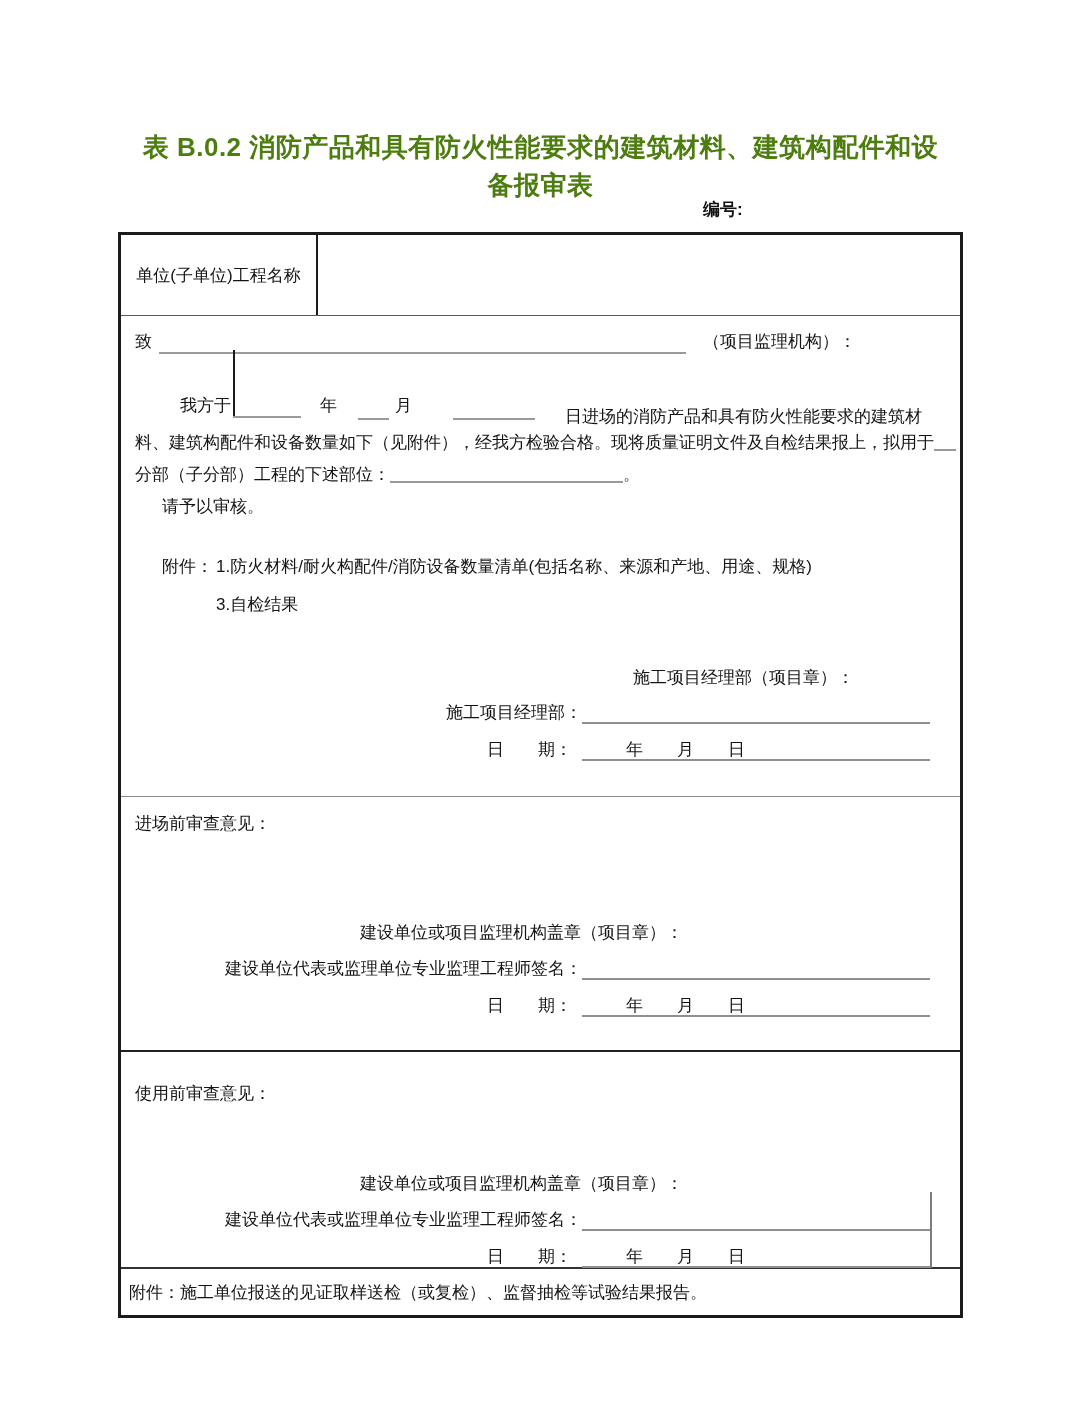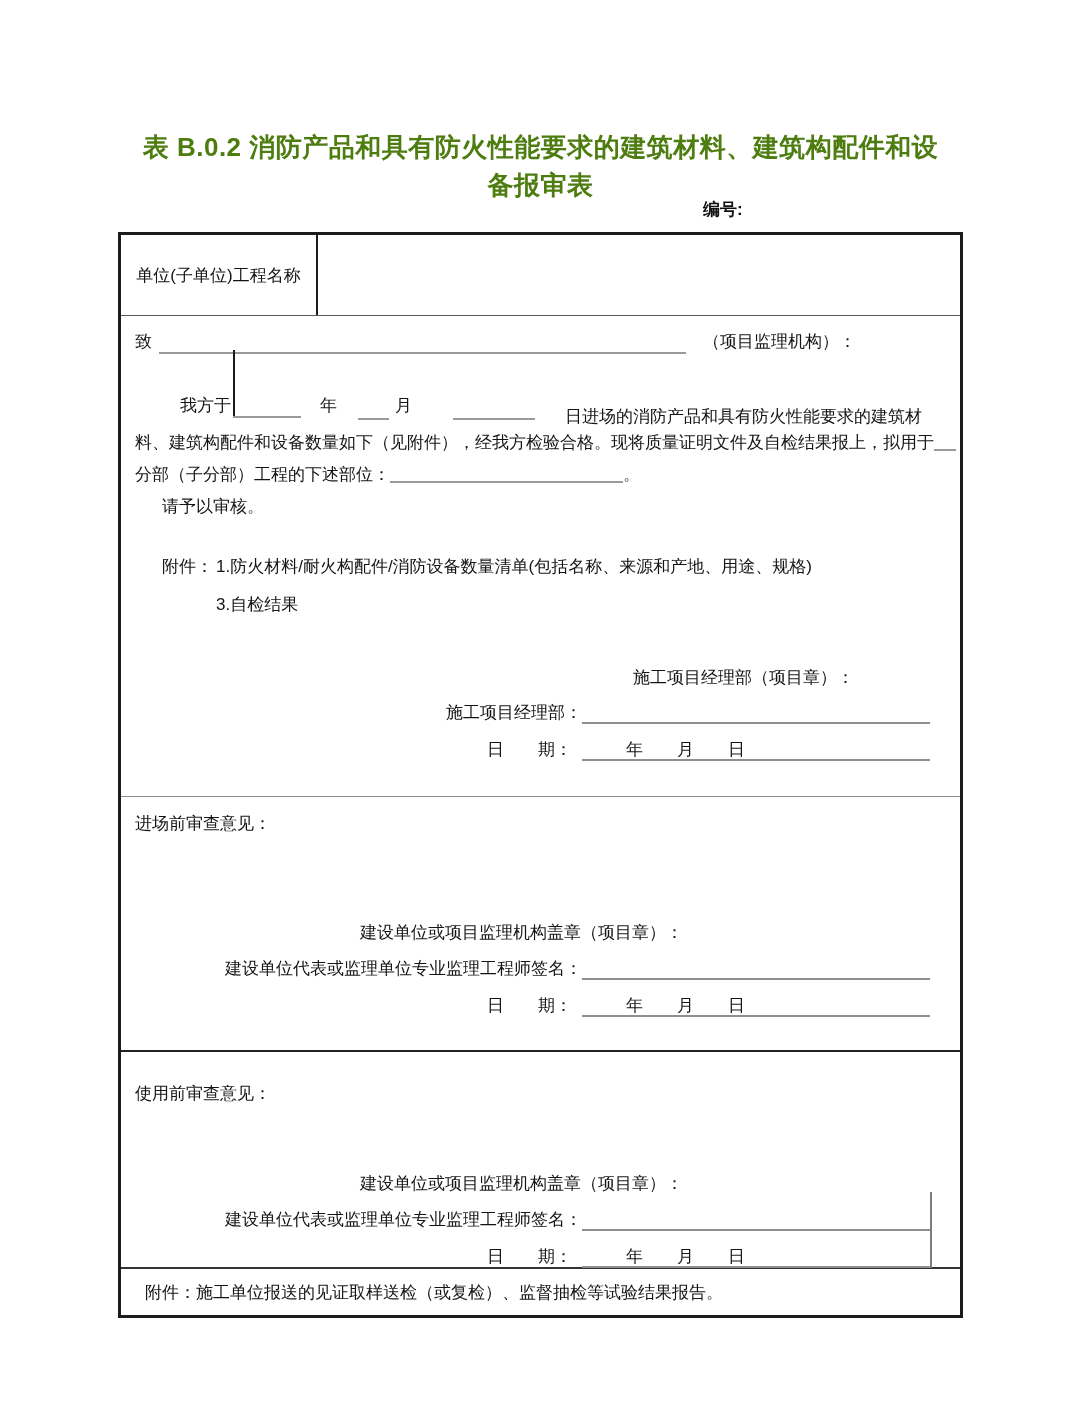--- a/index.html
+++ b/index.html
@@ -31,21 +31,21 @@
   .row1-left{
     width:197px;border-right:2px solid #1b1b1b;display:flex;
     align-items:center;justify-content:center;box-sizing:border-box;
   }
   .row1-right{flex:1;}
 
   .sec{position:relative;box-sizing:border-box;}
   .sec1{height:481px;border-bottom:1px solid #8a8a8a;}
   .sec2{height:255px;border-bottom:2px solid #222;}
   .sec3{height:217px;border-bottom:2px solid #333;}
-  .footer-row{flex:1;display:flex;align-items:center;padding-left:24px;}
+  .footer-row{flex:1;display:flex;align-items:center;padding-left:8px;}
 
   
   .bl{position:absolute;height:2px;background:#9a9a9a;}
   .vline{position:absolute;width:2px;background:#1a1a1a;}
 
   .flexline{position:absolute;display:flex;align-items:baseline;text-align:center;}
   .flexline .grow-bl{flex:1;height:2px;align-self:flex-end;margin-bottom:3px;background:#9a9a9a;}
   .flexline .fix-bl{width:233px;height:2px;align-self:flex-end;margin-bottom:3px;background:#9a9a9a;}
 
   .att-items div{line-height:38px;}

